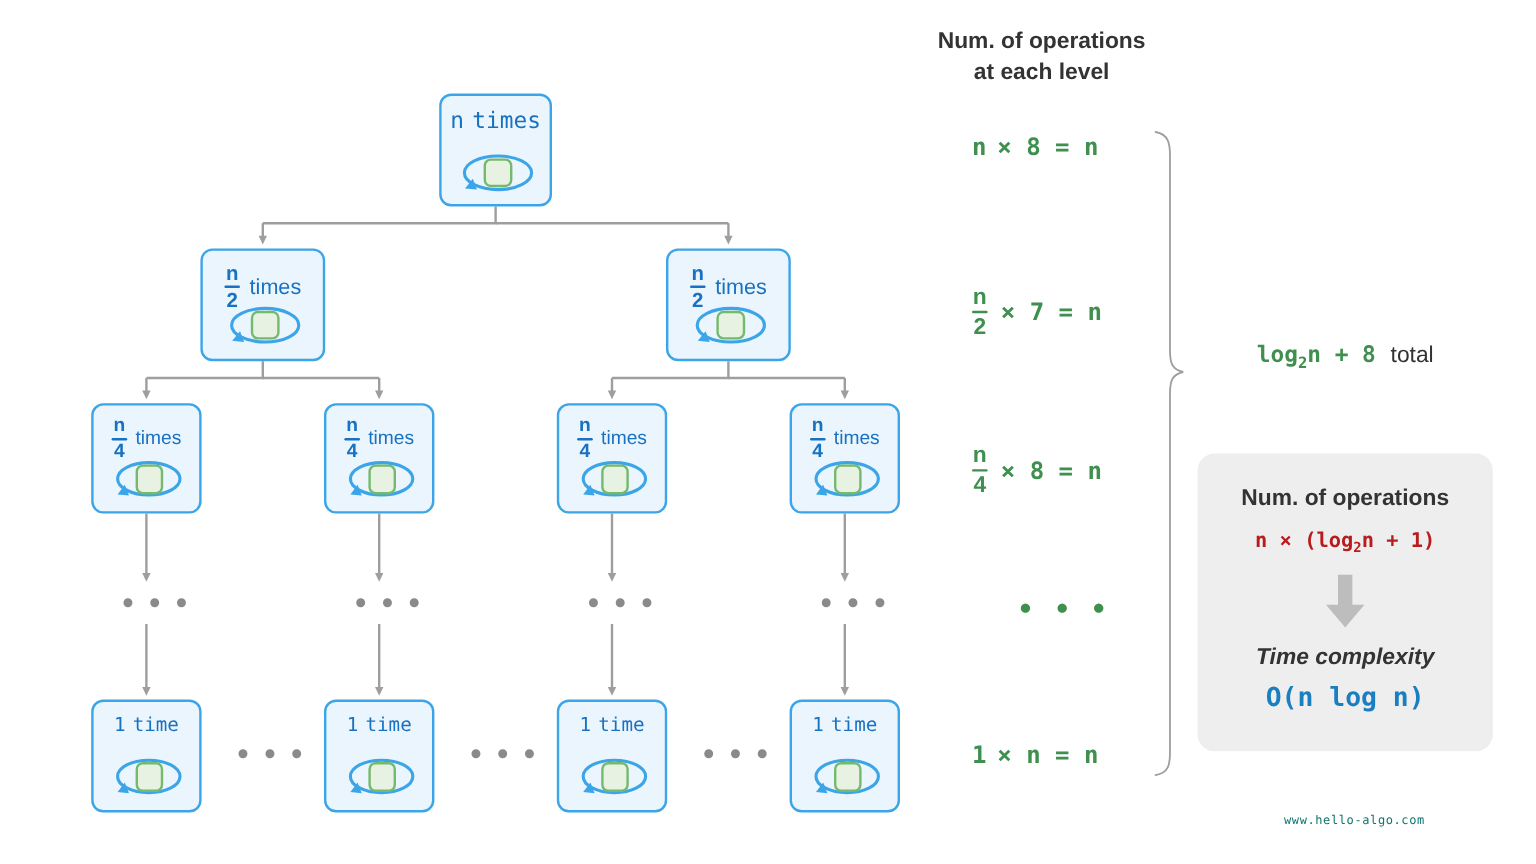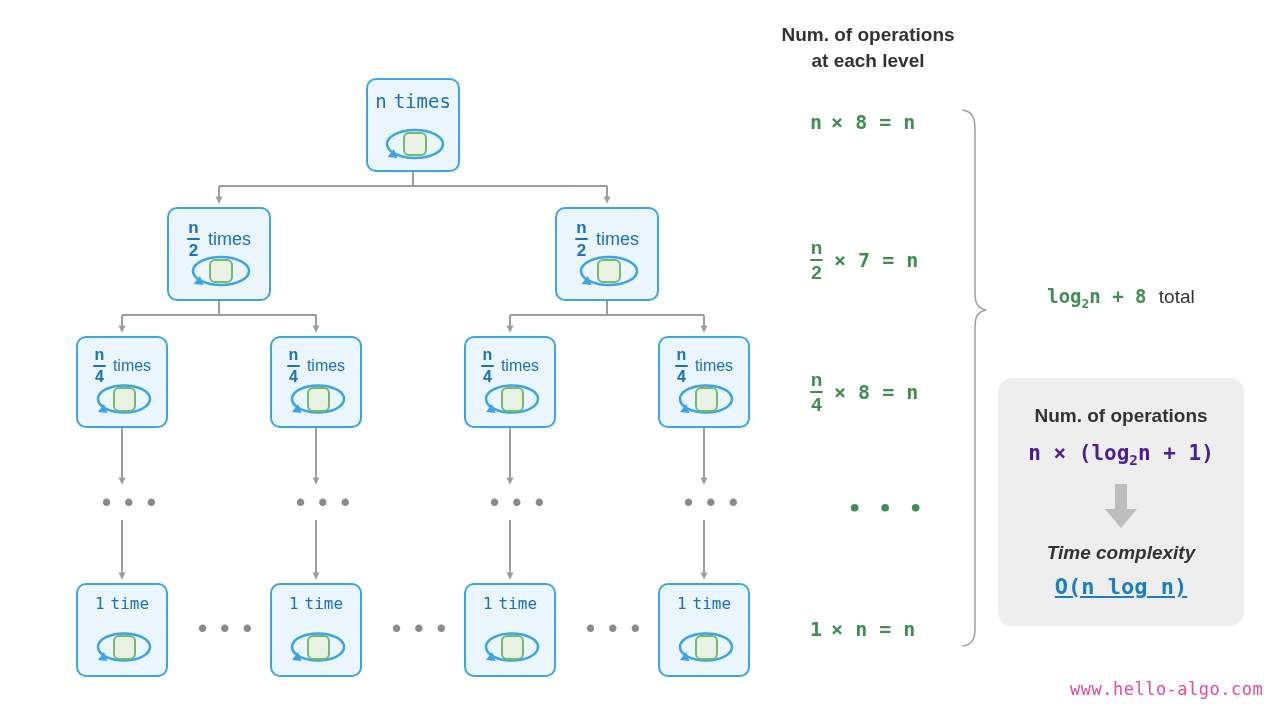--- a/index.html
+++ b/index.html
@@ -138,37 +138,36 @@
   }
   .card-title {
     font-weight: bold;
     font-size: 19px;
     color: #333333;
     text-align: center;
   }
   .card-formula {
     font-family: "DejaVu Sans Mono", monospace;
     font-weight: bold;
-    font-size: 21px;
-    color: #4c1d95;
+    font-size: 17px;
+    color: #b91c1c;
   }
   .card-formula sub { font-size: 0.68em; }
   .card-result {
     font-family: "DejaVu Sans Mono", monospace;
     font-weight: bold;
     font-size: 22px;
     color: #1a7fc1;
     text-align: right;
-    text-decoration: underline;
   }
   .watermark {
     position: absolute;
     font-family: "DejaVu Sans Mono", monospace;
-    font-size: 17px;
-    color: #ec4899;
+    font-size: 10px;
+    color: #0f766e;
     letter-spacing: 0.5px;
   }
   .dots-gray {
     position: absolute;
     color: #8a8a8a;
     font-size: 26px;
     font-weight: bold;
     letter-spacing: 3px;
     line-height: 1;
     font-family: "Liberation Sans", sans-serif;

